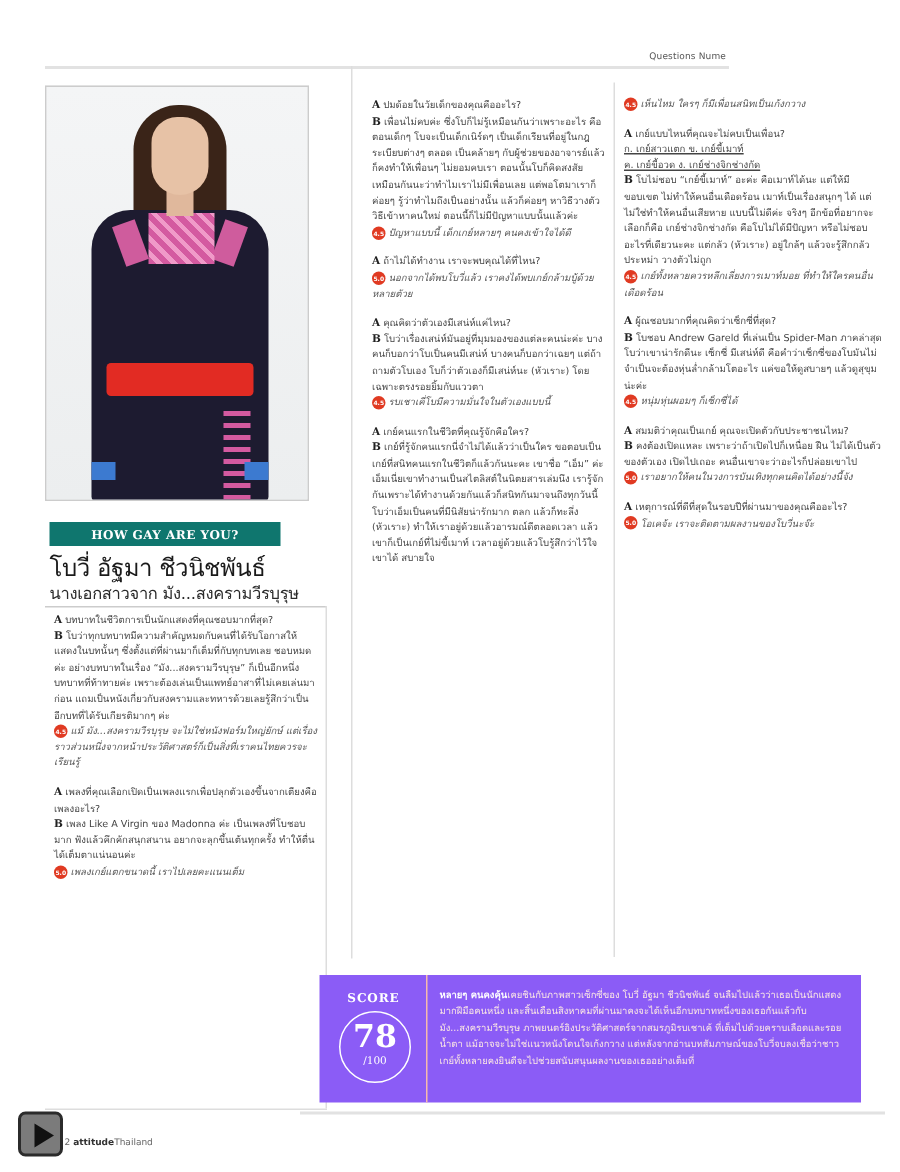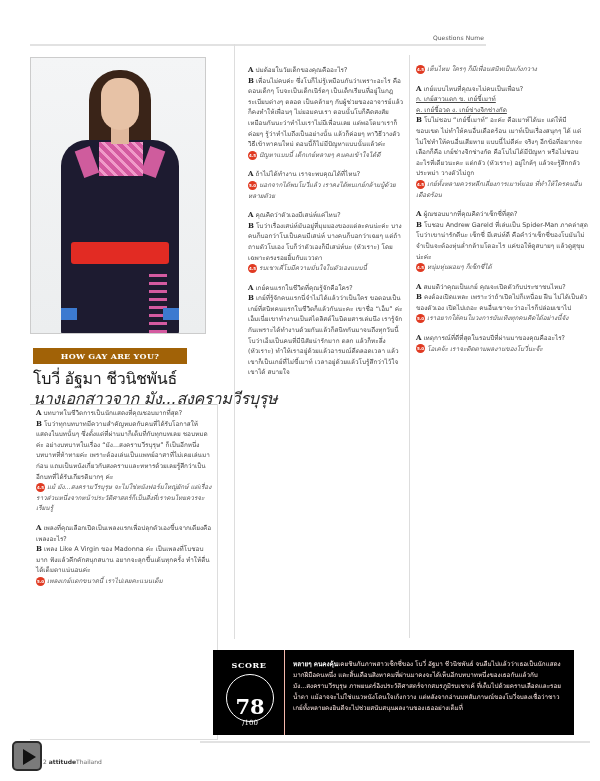--- a/index.html
+++ b/index.html
@@ -16,46 +16,46 @@
   .neck { position: absolute; left: 80px; top: 68px; width: 18px; height: 18px; background: #e0b89c; }
   .dress { position: absolute; left: 30px; top: 82px; width: 118px; height: 195px; background: #1d1b30; border-radius: 26px 26px 4px 4px; }
   .collar { position: absolute; left: 68px; top: 84px; width: 44px; height: 34px; background: repeating-linear-gradient(45deg, #d45aa0 0 4px, #f09ac8 4px 7px); }
   .shoulder-l { position: absolute; left: 48px; top: 90px; width: 16px; height: 28px; background: #cf5c9d; transform: rotate(-20deg); }
   .shoulder-r { position: absolute; left: 114px; top: 90px; width: 16px; height: 28px; background: #cf5c9d; transform: rotate(20deg); }
   .sash { position: absolute; left: 40px; top: 184px; width: 98px; height: 22px; background: #e22b23; border-radius: 3px; }
   .cuff-l { position: absolute; left: 30px; top: 250px; width: 16px; height: 12px; background: #3c7ad0; }
   .cuff-r { position: absolute; left: 132px; top: 250px; width: 16px; height: 12px; background: #3c7ad0; }
   .skirt-trim { position: absolute; left: 118px; top: 215px; width: 18px; height: 60px; background: repeating-linear-gradient(0deg, #d45aa0 0 3px, #1d1b30 3px 8px); }
 
-  .tag-banner { position: absolute; left: 33px; top: 348px; width: 154px; height: 16px; background: #a16207; color: #fff; font-family: "DejaVu Serif", serif; font-weight: bold; font-size: 8px; text-align: center; line-height: 16px; letter-spacing: 0.3px; }
+  .tag-banner { position: absolute; left: 33px; top: 348px; width: 154px; height: 16px; background: #0f766e; color: #fff; font-family: "DejaVu Serif", serif; font-weight: bold; font-size: 8px; text-align: center; line-height: 16px; letter-spacing: 0.3px; }
   .person-name { position: absolute; left: 33px; top: 366px; font-size: 16px; color: #1a1a1a; font-weight: normal; letter-spacing: -0.3px; white-space: nowrap; }
-  .person-sub { position: absolute; left: 33px; top: 386px; font-size: 16px; color: #2a2a2a; font-style: italic; white-space: nowrap; letter-spacing: -0.2px; text-align: center; }
+  .person-sub { position: absolute; left: 33px; top: 386px; font-size: 11px; color: #2a2a2a; white-space: nowrap; letter-spacing: -0.2px; text-align: center; }
   .name-rule { position: absolute; left: 30px; top: 404px; width: 188px; height: 1px; background: #ccc; }
 
   .col-divider-left { position: absolute; left: 217px; top: 404px; width: 1px; height: 335px; background: #ddd; }
   .col-divider-mid { position: absolute; left: 409px; top: 55px; width: 1px; height: 583px; background: #ddd; }
   .col-divider-top { position: absolute; left: 234px; top: 44px; width: 1px; height: 595px; background: #ddd; }
 
   .col { position: absolute; font-size: 6.4px; line-height: 10.6px; color: #444; }
   .col-1 { left: 36px; top: 408px; width: 176px; }
   .col-2 { left: 248px; top: 65px; width: 158px; }
   .col-3 { left: 416px; top: 64px; width: 172px; }
 
   .qa { margin-bottom: 9px; }
   .q, .a { display: block; }
   .lbl { font-family: "DejaVu Serif", serif; font-weight: bold; color: #222; font-size: 7px; margin-right: 2px; }
   .opt { display: block; text-decoration: underline; }
   .note { display: block; font-style: italic; color: #555; }
   .badge { display: inline-block; width: 9px; height: 9px; border-radius: 50%; background: #e03a22; color: #fff; font-size: 4px; line-height: 9px; text-align: center; font-style: normal; font-weight: bold; vertical-align: middle; margin-right: 2px; }
 
-  .score-box { position: absolute; left: 213px; top: 650px; width: 361px; height: 85px; background: #000000; color: #fff; }
+  .score-box { position: absolute; left: 213px; top: 650px; width: 361px; height: 85px; background: #8b5cf6; color: #fff; }
   .score-left { position: absolute; left: 0; top: 0; width: 72px; height: 85px; border-right: 1px solid #f6b9ad; }
   .score-label { position: absolute; top: 10px; width: 72px; text-align: center; font-family: "DejaVu Serif", serif; font-weight: bold; font-size: 8px; letter-spacing: 0.6px; }
   .score-circle { position: absolute; left: 13px; top: 24px; width: 48px; height: 48px; border: 1.5px solid #fff; border-radius: 50%; text-align: center; }
-  .score-value { display: block; font-family: "DejaVu Serif", serif; font-weight: bold; font-size: 21px; line-height: 24px; margin-top: 20px; }
+  .score-value { display: block; font-family: "DejaVu Serif", serif; font-weight: bold; font-size: 21px; line-height: 24px; margin-top: 4px; }
   .score-max { display: block; font-family: "DejaVu Serif", serif; font-weight: normal; font-size: 7px; line-height: 8px; }
   .score-text { position: absolute; left: 80px; top: 8px; width: 276px; font-size: 6.3px; line-height: 11px; color: #fde8e4; }
   .score-text b { color: #fff; }
   .score-bottom-rule { position: absolute; left: 200px; top: 741px; width: 390px; height: 2px; background: #e2e2e2; }
   .bottom-rule-left { position: absolute; left: 30px; top: 739px; width: 188px; height: 1px; background: #ddd; }
 
   .play-button { position: absolute; left: 12px; top: 741px; width: 30px; height: 30px; background: #7b7b7b; border: 2px solid #2b2b2b; border-radius: 5px; }
   .play-button::after { content: ""; position: absolute; left: 9px; top: 6px; border-left: 13px solid #111; border-top: 8px solid transparent; border-bottom: 8px solid transparent; }
   .footer { position: absolute; left: 43px; top: 758px; font-size: 6px; color: #666; white-space: nowrap; }
   .footer .brand-bold { font-weight: bold; color: #333; }

